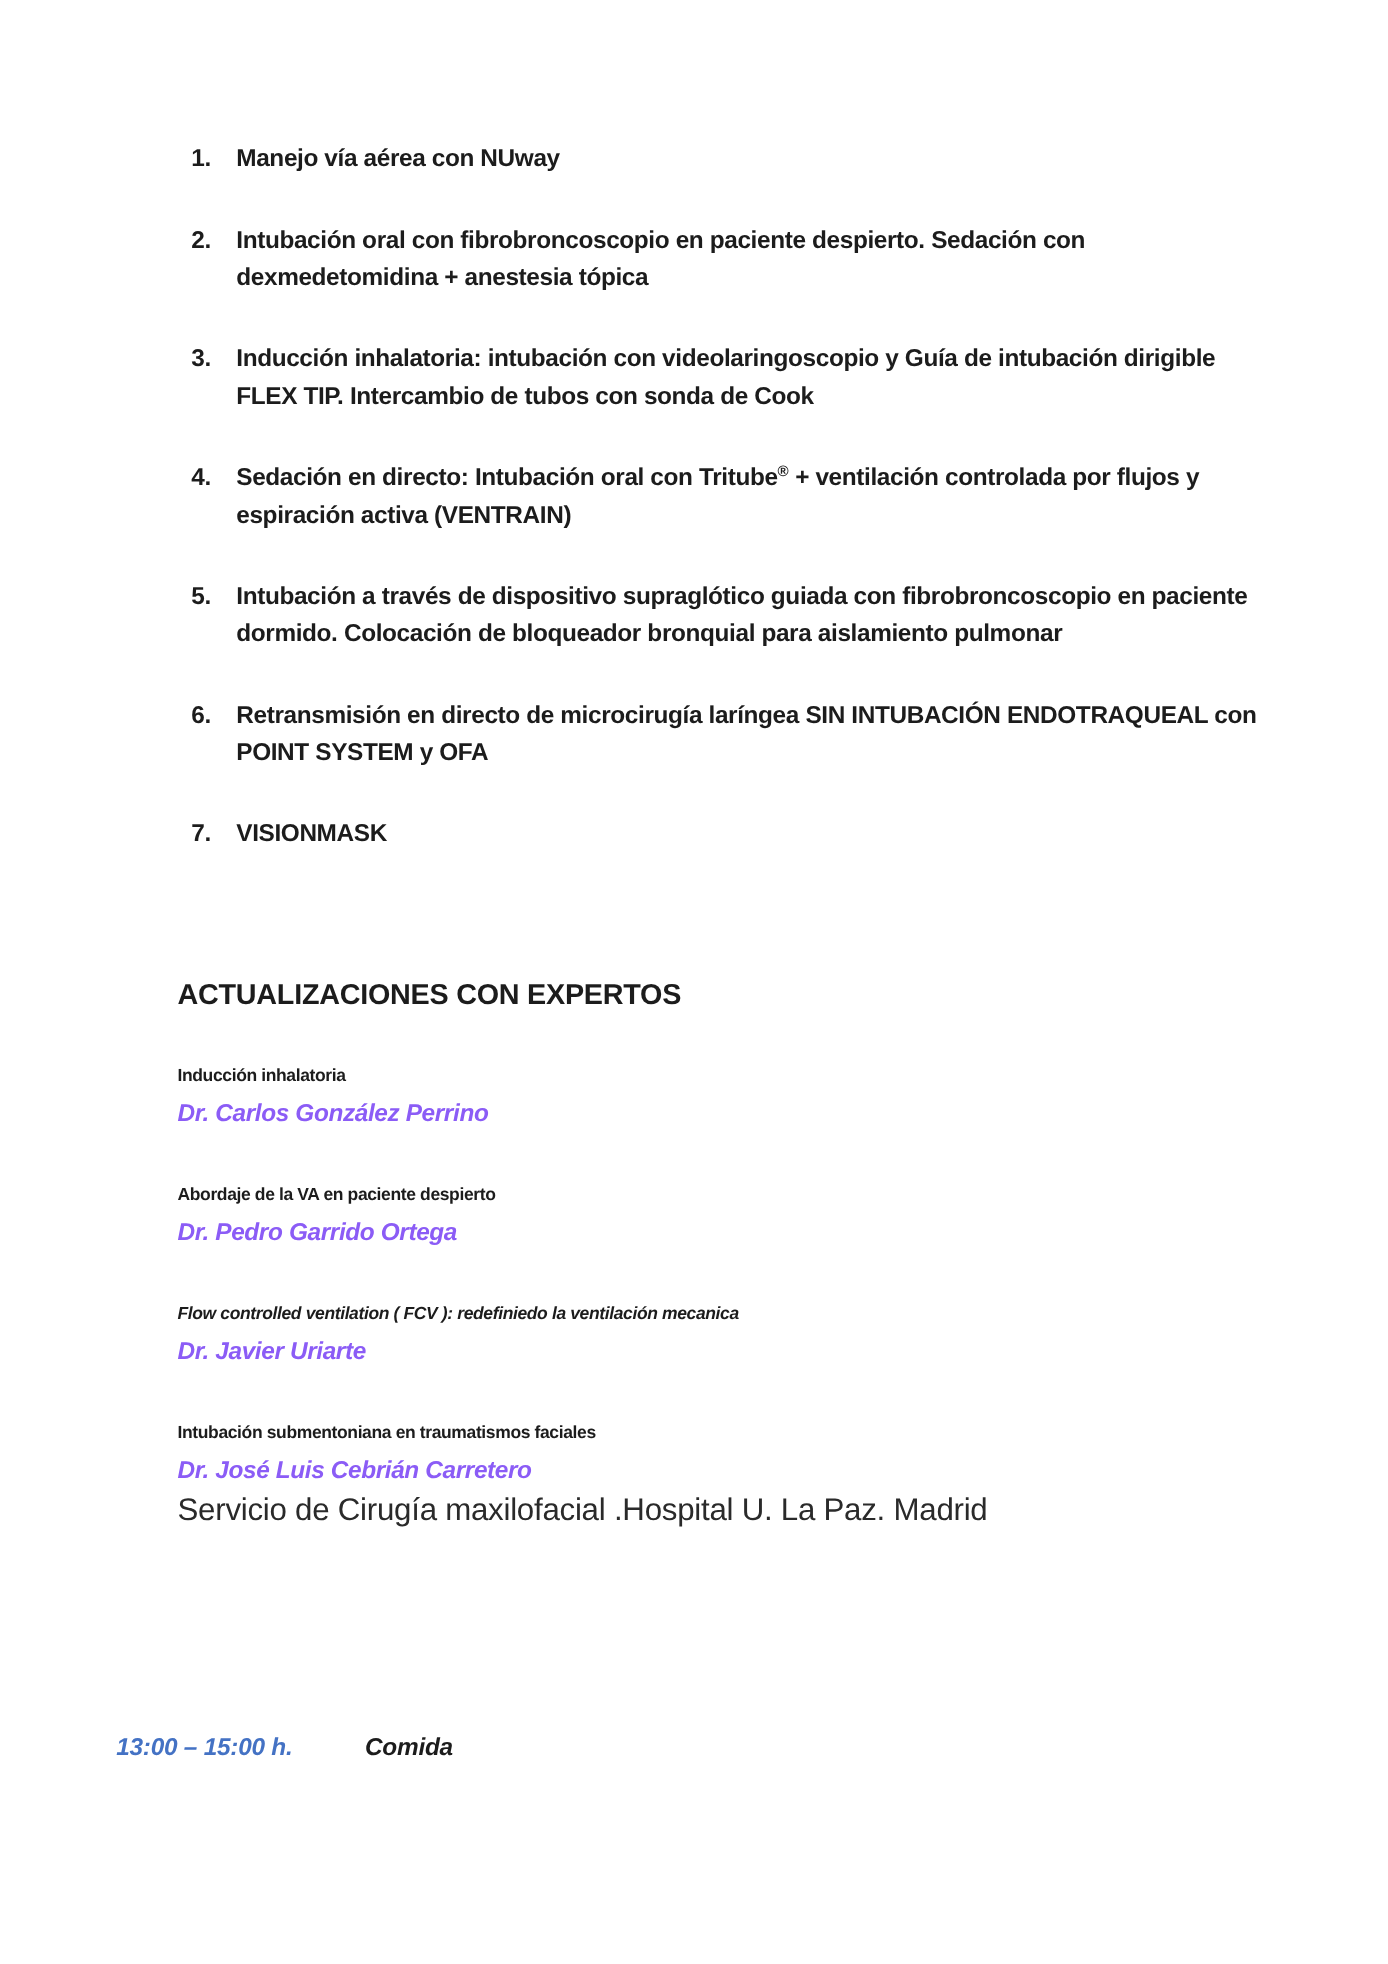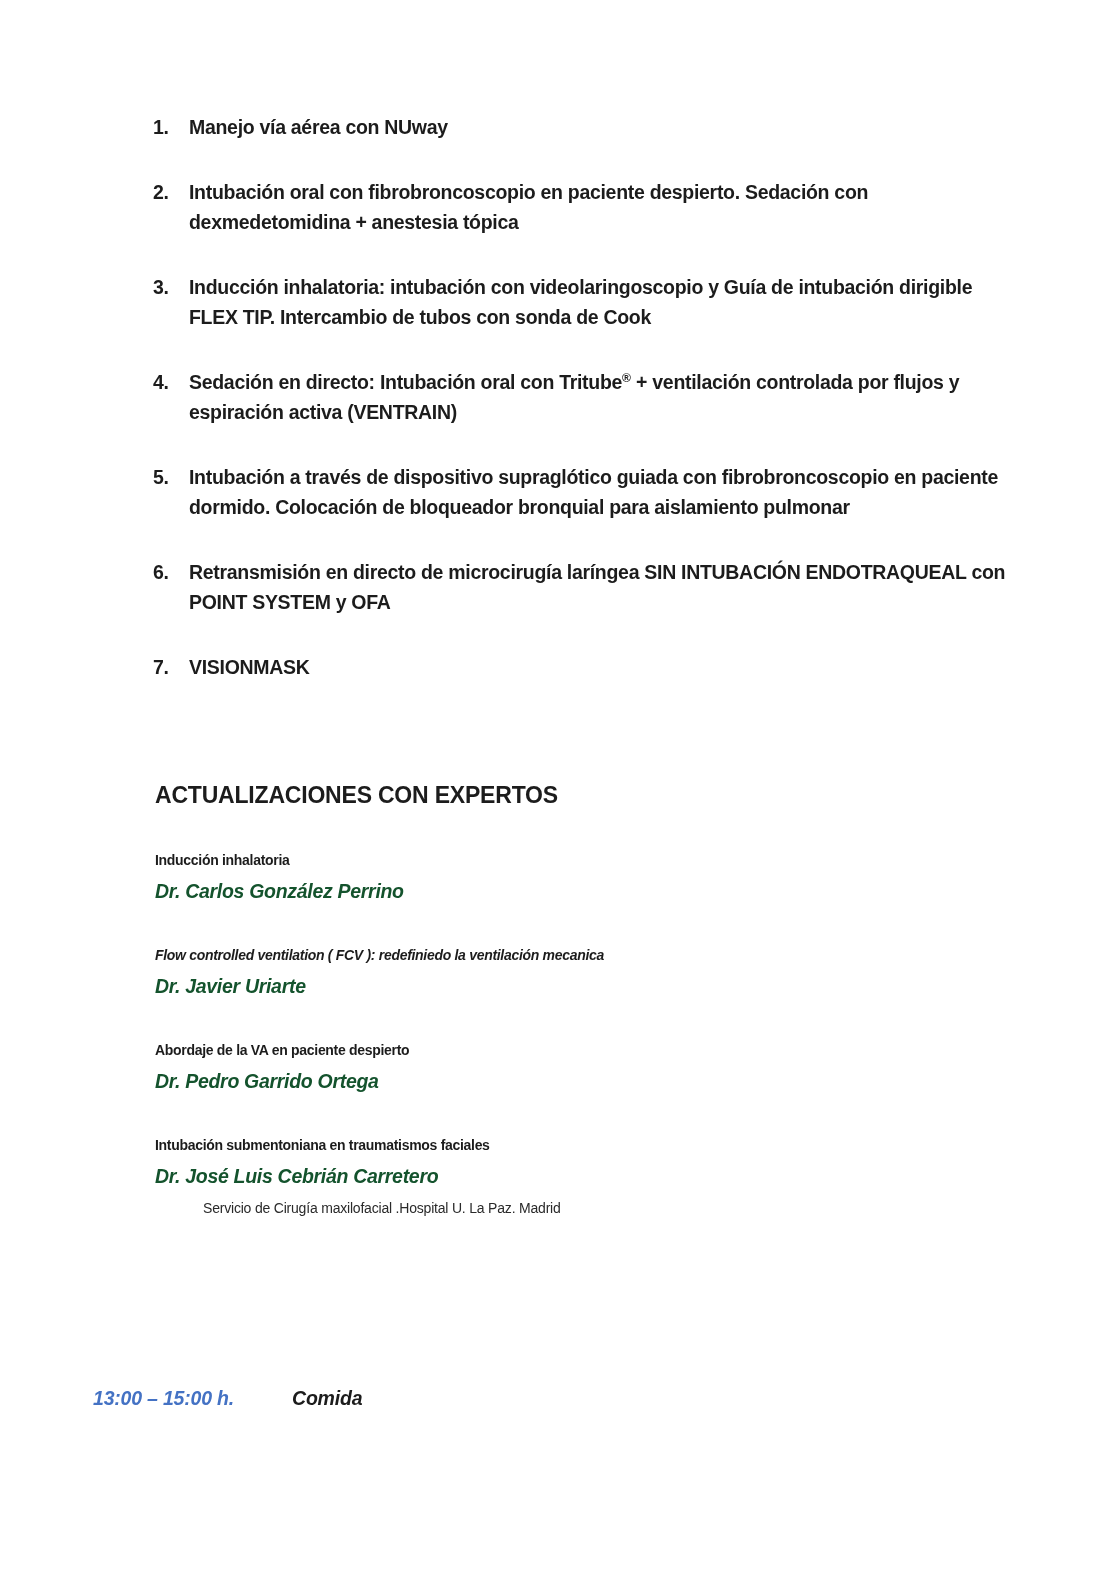--- a/index.html
+++ b/index.html
@@ -38,21 +38,21 @@
     font-size: 62%;
     line-height: 0;
     vertical-align: super;
     letter-spacing: 0;
   }
 
   
   .experts-block {
     position: absolute;
     top: 780px;
-    left: 155px;
+    left: 142px;
     width: 930px;
   }
   .experts-heading {
     margin: 0 0 35px 0;
     font-size: 23px;
     line-height: 30px;
     letter-spacing: -0.2px;
     font-weight: bold;
   }
   .talk { margin-bottom: 32px; }
@@ -62,29 +62,28 @@
     line-height: 30px;
     letter-spacing: -0.3px;
     white-space: pre-line;
   }
   .talk-title.italic { font-style: italic; }
   .talk-speaker {
     font-size: 19.5px;
     line-height: 33px;
     letter-spacing: -0.3px;
     font-style: italic;
-    color: #14532d;
+    color: #8b5cf6;
   }
   .talk-affiliation {
-    font-size: 14px;
+    font-size: 25px;
     line-height: 31px;
     letter-spacing: -0.2px;
     font-weight: 400;
     color: #2a2a2a;
-    margin-left: 48px;
   }
 
   
   .schedule {
     position: absolute;
     top: 1383px;
     left: 93px;
     display: flex;
     font-size: 19.5px;
     line-height: 30px;
@@ -143,27 +142,27 @@
   <div class="experts-block">
     <h2 class="experts-heading">ACTUALIZACIONES CON EXPERTOS</h2>
 
     <div class="talk">
       <div class="talk-title">Inducción inhalatoria</div>
       <div class="talk-speaker">Dr. Carlos González Perrino</div>
     </div>
 
 
     <div class="talk">
-      <div class="talk-title italic">Flow controlled ventilation ( FCV ): redefiniedo la ventilación mecanica</div>
-      <div class="talk-speaker">Dr. Javier Uriarte</div>
+      <div class="talk-title">Abordaje de la VA en paciente despierto</div>
+      <div class="talk-speaker">Dr. Pedro Garrido Ortega</div>
     </div>
 
     <div class="talk">
-      <div class="talk-title">Abordaje de la VA en paciente despierto</div>
-      <div class="talk-speaker">Dr. Pedro Garrido Ortega</div>
+      <div class="talk-title italic">Flow controlled ventilation ( FCV ): redefiniedo la ventilación mecanica</div>
+      <div class="talk-speaker">Dr. Javier Uriarte</div>
     </div>
 
     <div class="talk">
       <div class="talk-title">Intubación submentoniana en traumatismos faciales</div>
       <div class="talk-speaker">Dr. José Luis Cebrián Carretero</div>
       <div class="talk-affiliation">Servicio de Cirugía maxilofacial .Hospital U. La Paz. Madrid</div>
     </div>
   </div>
 
   <div class="schedule">

